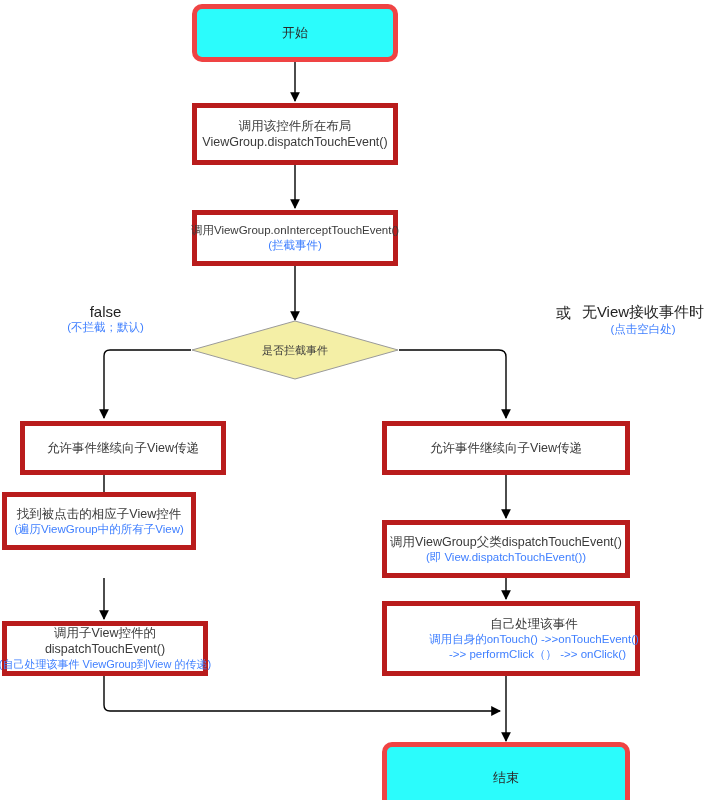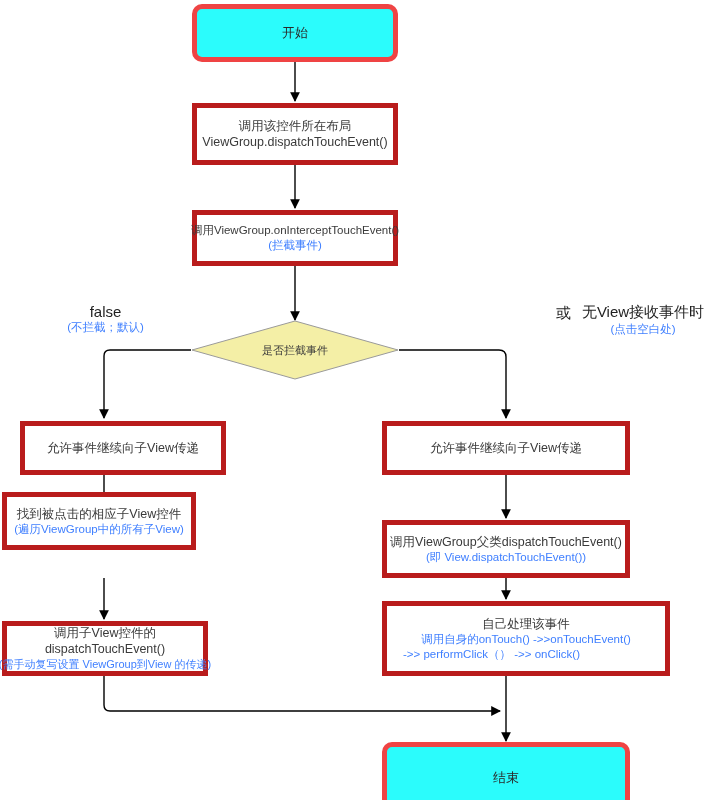--- a/index.html
+++ b/index.html
@@ -174,33 +174,33 @@
   </div>
 
   <div class="node process" style="left:2px; top:492px; width:194px; height:58px;">
     <span class="main">找到被点击的相应子View控件</span>
     <span class="sub">(遍历ViewGroup中的所有子View)</span>
   </div>
 
   <div class="node process" style="left:2px; top:621px; width:206px; height:55px;">
     <span class="main">调用子View控件的</span>
     <span class="main">dispatchTouchEvent()</span>
-    <span class="sub" style="font-size:11px;">(需手动复写设置 ViewGroup到View 的传递)</span>
+    <span class="sub" style="font-size:11px;">(自己处理该事件 ViewGroup到View 的传递)</span>
   </div>
 
   <div class="node process" style="left:382px; top:421px; width:248px; height:54px;">
     <span class="main">允许事件继续向子View传递</span>
   </div>
 
   <div class="node process" style="left:382px; top:520px; width:248px; height:58px;">
     <span class="main">调用ViewGroup父类dispatchTouchEvent()</span>
     <span class="sub">(即 View.dispatchTouchEvent())</span>
   </div>
 
-  <div class="node process" style="left:382px; top:601px; width:288px; height:75px;">
+  <div class="node process" style="left:382px; top:601px; width:258px; height:75px;padding-left:46px;">
     <span class="main">自己处理该事件</span>
     <span class="sub">调用自身的onTouch() -&gt;&gt;onTouchEvent()</span>
     <span class="sub" style="align-self:flex-start; margin-left:16px;">-&gt;&gt; performClick（） -&gt;&gt; onClick()</span>
   </div>
 
   <div class="node terminal" style="left:382px; top:742px; width:248px; height:72px;">
     <span class="main">结束</span>
   </div>
 
 </div>

